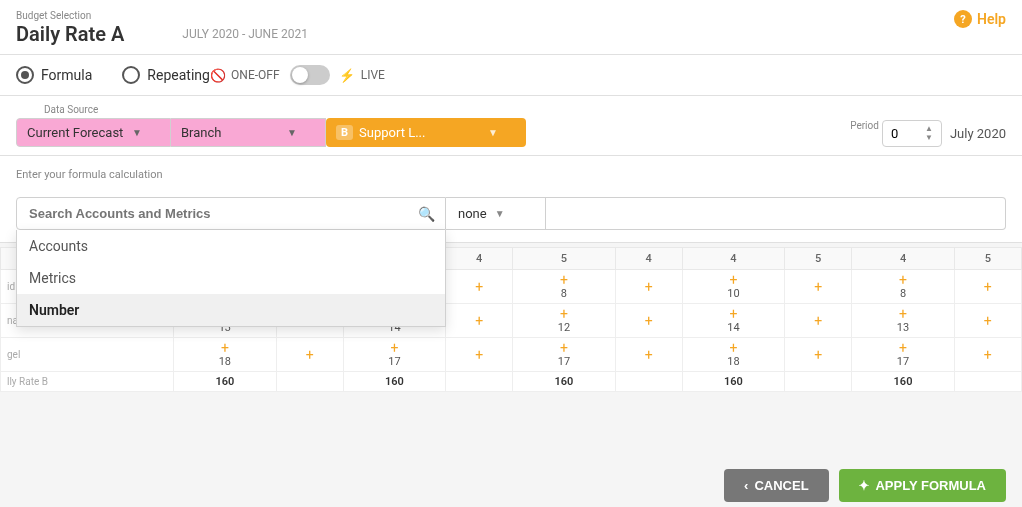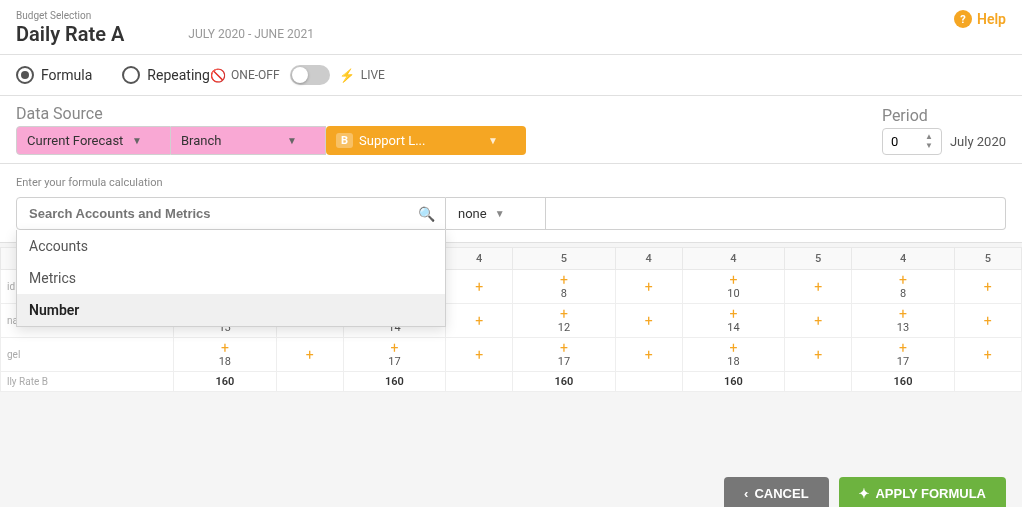--- a/index.html
+++ b/index.html
@@ -26,21 +26,21 @@
       font-size: 10px;
       color: #888;
       margin-bottom: 1px;
     }
     .header-title {
       font-size: 20px;
       font-weight: 600;
       color: #333;
       display: flex;
       align-items: center;
-      gap: 16px;
+      gap: 10px;
     }
     .header-period {
       font-size: 12px;
       color: #999;
       font-weight: 400;
       margin-left: 48px;
     }
     .help-btn {
       display: flex;
       align-items: center;
@@ -137,22 +137,23 @@
       display: flex;
       align-items: flex-end;
       gap: 10px;
     }
     .field-group {
       display: flex;
       flex-direction: column;
       gap: 3px;
     }
     .field-label {
-      font-size: 16px;
+      font-size: 10px;
       color: #888;
+      margin-left: 28px;
     }
     .select-box {
       border: 1px solid #d0d0d0;
       border-radius: 4px;
       padding: 6px 28px 6px 10px;
       font-size: 13px;
       color: #333;
       background: #f9a8d4;
       cursor: pointer;
       position: relative;
@@ -181,21 +182,21 @@
     .support-badge {
       background: rgba(255,255,255,0.3);
       padding: 1px 5px;
       border-radius: 3px;
       font-size: 11px;
       font-weight: bold;
     }
     .period-group {
       margin-left: auto;
       display: flex;
-      flex-direction: column;
+      flex-direction: row;
       gap: 3px;
     }
     .period-input {
       display: flex;
       align-items: center;
       gap: 8px;
     }
     .period-number {
       border: 1px solid #d0d0d0;
       border-radius: 4px;
@@ -223,21 +224,21 @@
     }
 
     .formula-section {
       background: #fff;
       padding: 12px 16px;
       border-bottom: 1px solid #e0e0e0;
     }
     .formula-label {
       font-size: 11px;
       color: #888;
-      margin-bottom: 8px;
+      margin-bottom: 16px;
     }
     .formula-row {
       display: flex;
       align-items: stretch;
       gap: 0;
     }
     .search-wrapper {
       position: relative;
       flex: 0 0 430px;
     }

